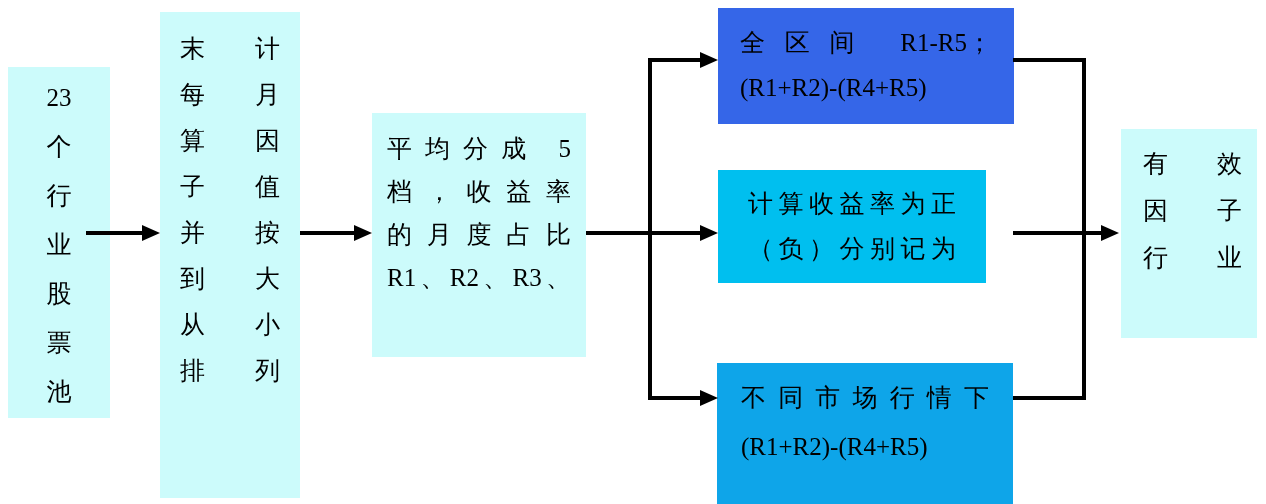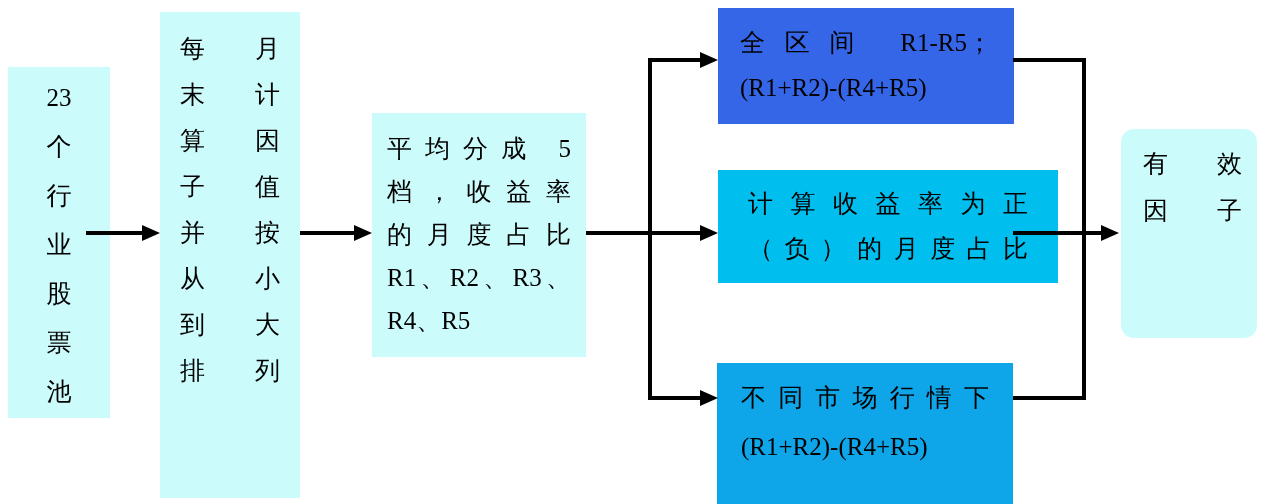--- a/index.html
+++ b/index.html
@@ -46,32 +46,32 @@
     left: 372px; top: 113px; width: 214px; height: 244px;
     padding: 14px 15px 0 15px; line-height: 43px;
   }
   
   #box-full-range {
     left: 718px; top: 8px; width: 296px; height: 116px;
     padding: 12px 22px 0 22px; line-height: 45px;
   }
   
   #box-monthly-ratio {
-    left: 718px; top: 170px; width: 340px; height: 113px;
+    left: 718px; top: 170px; width: 268px; height: 113px;
     padding: 11px 30px 0 30px; line-height: 45px;
   }
   
   #box-market-regime {
     left: 717px; top: 327px; width: 296px; height: 170px;
     padding: 10px 24px 0 24px; line-height: 49px;
   }
   
   #box-effective-set {
     left: 1121px; top: 129px; width: 136px; height: 209px;
-    padding: 11px 15px 0 22px; line-height: 47px; border-radius: 13px;
+    padding: 11px 15px 0 22px; line-height: 47px;
   }
 
   
   .hline {
     position: absolute;
     height: 4px;
     background: #000;
   }
   .vline {
     position: absolute;
@@ -95,56 +95,56 @@
     <div class="cline">23</div>
     <div class="cline">个</div>
     <div class="cline">行</div>
     <div class="cline">业</div>
     <div class="cline">股</div>
     <div class="cline">票</div>
     <div class="cline">池</div>
   </div>
 
   <div class="box" id="box-monthly-calc" style="background: rgb(204, 251, 251);">
+    <div class="jline">末计</div>
     <div class="jline">每月</div>
-    <div class="jline">末计</div>
     <div class="jline">算因</div>
     <div class="jline">子值</div>
     <div class="jline">并按</div>
+    <div class="jline">到大</div>
     <div class="jline">从小</div>
-    <div class="jline">到大</div>
     <div class="jline">排列</div>
   </div>
 
   <div class="box" id="box-quintile" style="background: rgb(204, 251, 251);">
     <div class="jline">平均分成 5</div>
     <div class="jline">档，收益率</div>
     <div class="jline">的月度占比</div>
     <div class="jline">R1、R2、R3、</div>
-    <div class="bline">R4、R5</div>
   </div>
 
   <div class="box" id="box-full-range" style="background: rgb(53, 102, 232);">
     <div class="jline">全区间 R1-R5；</div>
     <div class="bline">(R1+R2)-(R4+R5)</div>
   </div>
 
   <div class="box" id="box-monthly-ratio" style="background: rgb(0, 191, 239);">
     <div class="jline">计算收益率为正</div>
-    <div class="jline">（负）的月度占比</div>
+    <div class="jline">（负）分别记为</div>
   </div>
 
   <div class="box" id="box-market-regime" style="background: #0ea5e9; margin-top: 36px;">
     <div class="jline">不同市场行情下</div>
     <div class="bline">(R1+R2)-(R4+R5)</div>
   </div>
 
   <div class="box" id="box-effective-set" style="background: rgb(204, 251, 251);">
     <div class="jline">有效</div>
     <div class="jline">因子</div>
+    <div class="jline">行业</div>
   </div>
 
   <div class="hline" style="left:86px; top:231px; width:58px;"></div>
   <div class="ahead" style="left:142px; top:225px;"></div>
 
   <div class="hline" style="left:300px; top:231px; width:56px;"></div>
   <div class="ahead" style="left:354px; top:225px;"></div>
 
   <div class="hline" style="left:586px; top:231px; width:116px;"></div>
   <div class="ahead" style="left:700px; top:225px;"></div>

